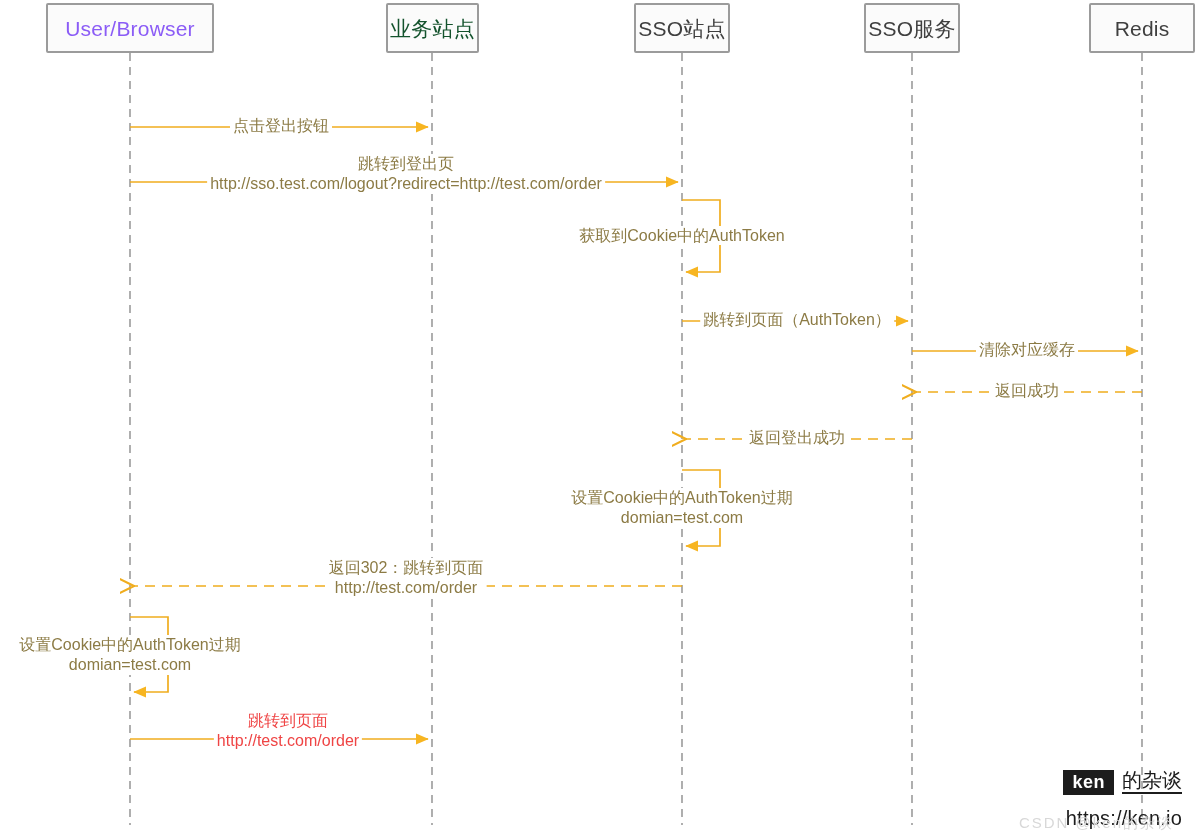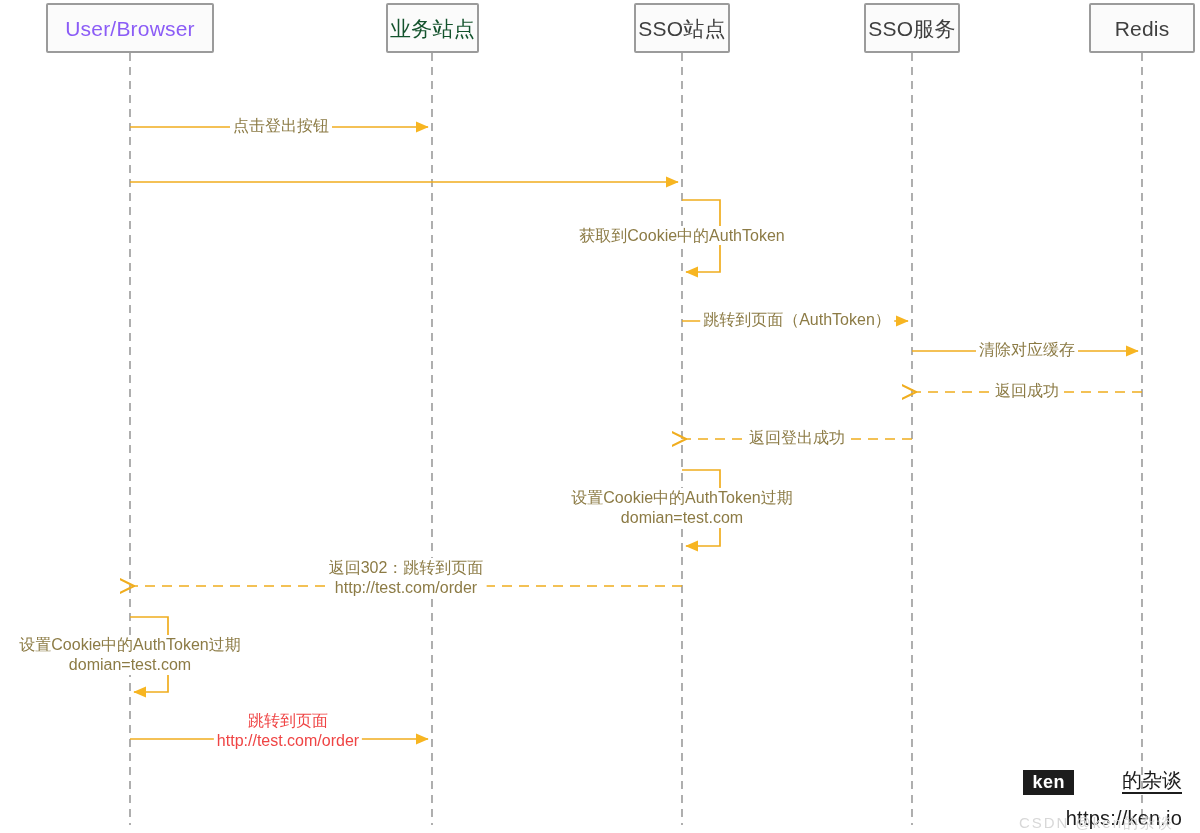--- a/index.html
+++ b/index.html
@@ -72,21 +72,20 @@
   }
 
   
   #logo {
     position: absolute;
     right: 18px;
     bottom: 38px;
     display: flex;
     align-items: center;
     height: 26px;
-    gap: 40px;
   }
   #logo-mark {
     background: #1c1c1c;
     color: #ffffff;
     font-size: 18px;
     font-weight: bold;
     padding: 3px 9px 4px 9px;
     line-height: 1;
     letter-spacing: 0.5px;
   }
@@ -169,20 +168,22 @@
       </div>
       <div class="participant" style="left: 1089px; width: 106px; border-color: rgb(155, 155, 155); background: rgb(251, 251, 251);">
         <span class="participant-label" style="color: rgb(63, 63, 63);">Redis</span>
       </div>
     </div>
   <div id="labels">
       <div class="msg-label" style="left: 281px; top: 116px; color: rgb(140, 123, 69);">
         <span class="l1">点击登出按钮</span>
       </div>
       <div class="msg-label two-line" style="left: 406px; top: 154px; color: rgb(140, 123, 69);">
+        <span class="l1">跳转到登出页</span>
+        <span class="l2">http://sso.test.com/logout?redirect=http://test.com/order</span>
       </div>
       <div class="msg-label" style="left: 682px; top: 226px; color: rgb(140, 123, 69);">
         <span class="l1">获取到Cookie中的AuthToken</span>
       </div>
       <div class="msg-label" style="left: 797px; top: 310px; color: rgb(140, 123, 69);">
         <span class="l1">跳转到页面（AuthToken）</span>
       </div>
       <div class="msg-label" style="left: 1027px; top: 340px; color: rgb(140, 123, 69);">
         <span class="l1">清除对应缓存</span>
       </div>

